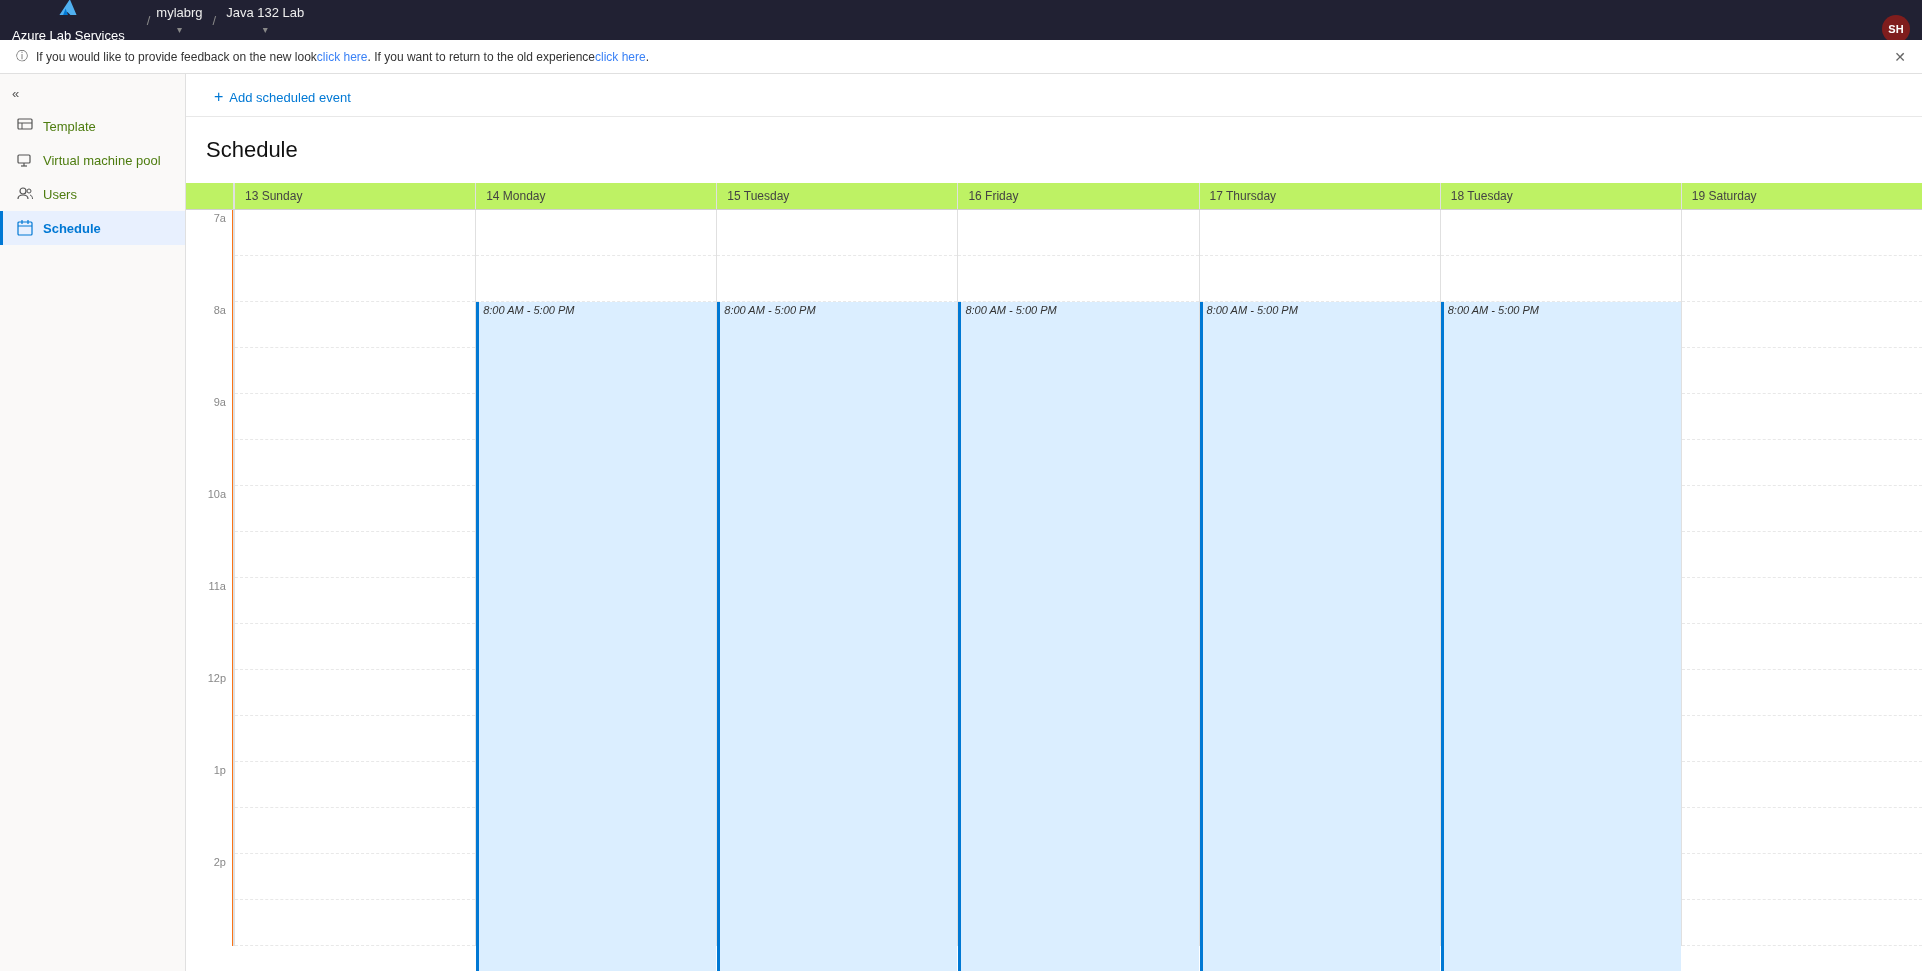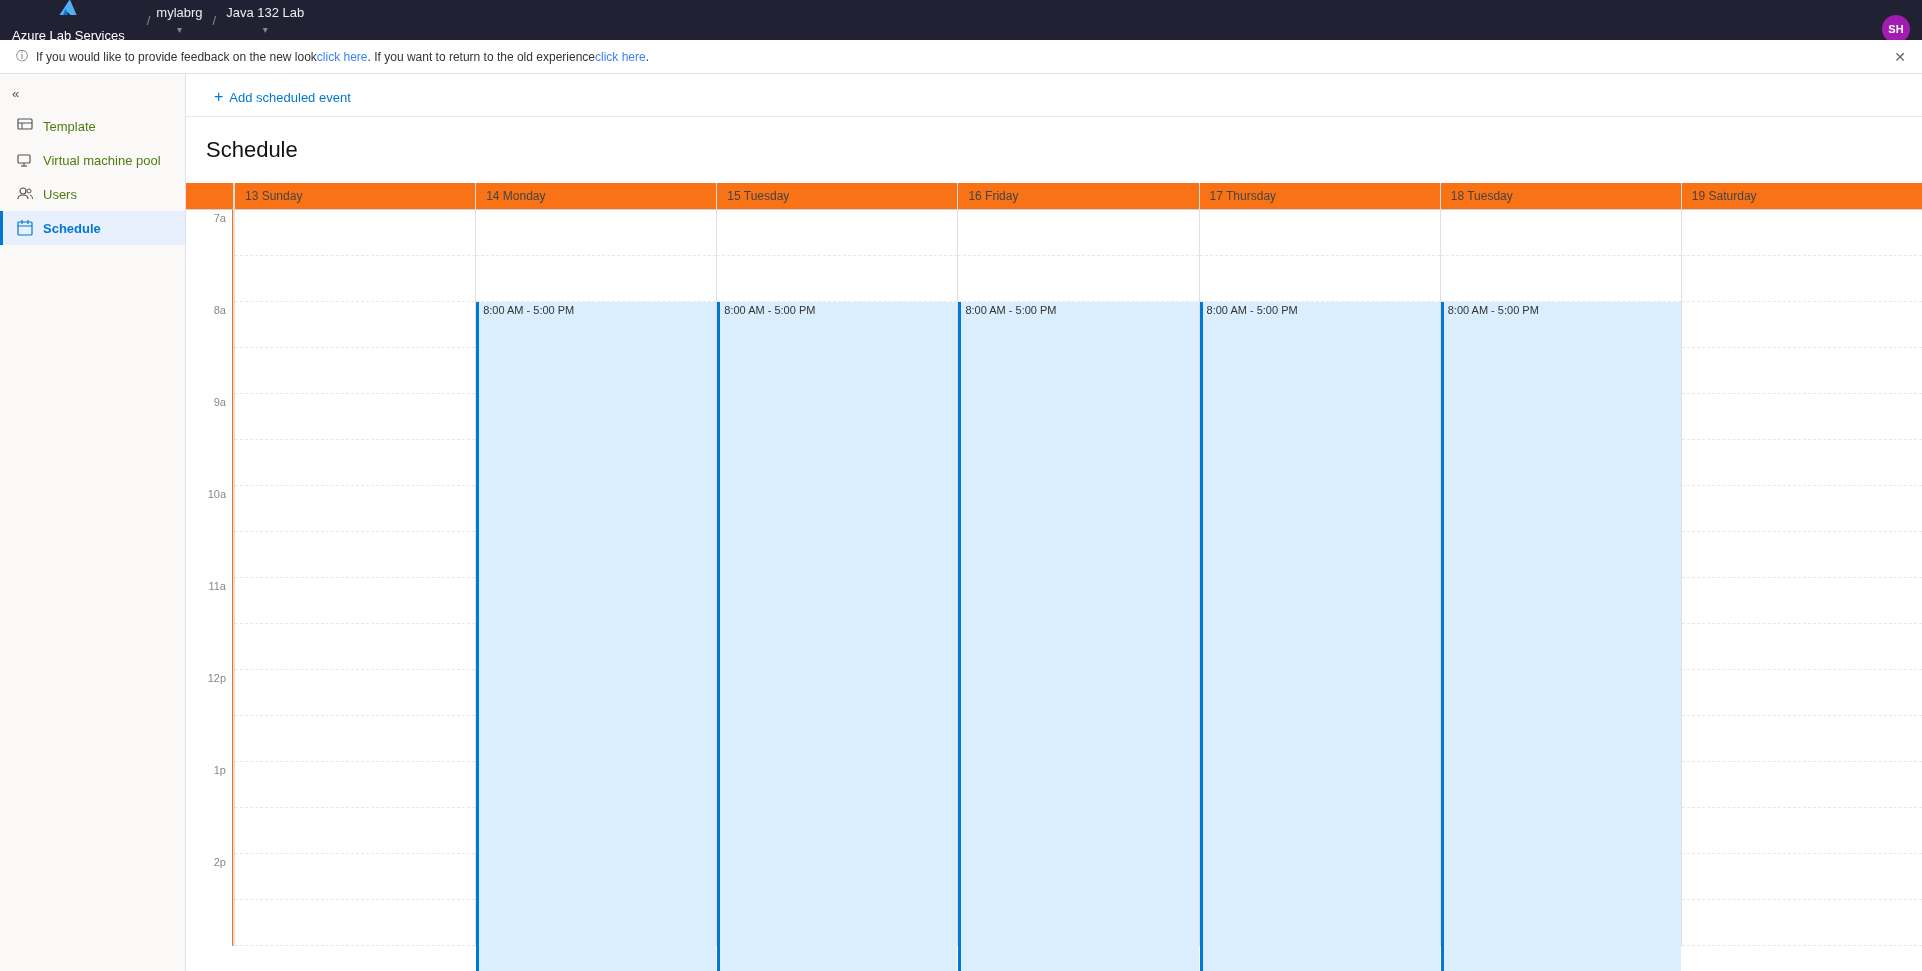--- a/index.html
+++ b/index.html
@@ -24,21 +24,21 @@
     .azure-logo {
       width: 22px; height: 22px;
     }
     .topnav-brand-name { color: #fff; font-size: 13px; font-weight: 400; }
     .topnav-sep { color: #888; margin: 0 6px; }
     .topnav-breadcrumb { display: flex; align-items: center; gap: 4px; color: #ccc; font-size: 13px; }
     .topnav-breadcrumb-item { color: #eee; cursor: pointer; display: flex; align-items: center; gap: 4px; flex-direction: column; }
     .topnav-chevron { color: #888; font-size: 10px; }
     .topnav-right { margin-left: auto; display: flex; align-items: center; }
     .avatar {
-      width: 28px; height: 28px; border-radius: 50%; background: #a21caf; color: #fff;
+      width: 28px; height: 28px; border-radius: 50%; background: #7f1d1d; color: #fff;
       display: flex; align-items: center; justify-content: center; font-size: 11px; font-weight: 600;
       cursor: pointer;
       margin-top: 18px;
     }
 
     
     .feedback-bar {
       height: 34px; background: #fff; border-bottom: 1px solid #e0e0e0;
       display: flex; align-items: center; padding: 0 16px; font-size: 12px; color: #333;
       position: relative;
@@ -108,21 +108,21 @@
     }
 
     
     .calendar-wrapper { flex: 1; overflow: hidden; position: relative; display: flex; flex-direction: column; }
     .calendar-scroll { flex: 1; overflow-y: auto; overflow-x: hidden; }
 
     .calendar-days-header {
       display: grid;
       grid-template-columns: 48px repeat(7, 1fr);
       border-bottom: 1px solid #d0d0d0;
-      background: #f97316;
+      background: #bef264;
       position: sticky; top: 0; z-index: 10;
     }
     .time-gutter-header { border-right: 1px solid #e0e0e0; }
     .day-header {
       padding: 6px 10px; font-size: 12px; color: #444;
       border-left: 1px solid #e0e0e0;
       text-align: left;
     }
 
     .calendar-body {
@@ -149,21 +149,21 @@
     
     .event-block {
       position: absolute;
       background: #dbeeff;
       border-left: 3px solid #0078d4;
       left: 0; right: 0;
       font-size: 11px; color: #333;
       padding: 2px 4px;
       z-index: 2;
     }
-    .event-text { font-size: 11px; color: #333; }
+    .event-text { font-size: 11px; color: #333; font-style: italic; }
 
     
     .calendar-scroll::-webkit-scrollbar { width: 8px; }
     .calendar-scroll::-webkit-scrollbar-track { background: #f1f1f1; }
     .calendar-scroll::-webkit-scrollbar-thumb { background: #b0b0b0; border-radius: 4px; }
   </style>
 </head>
 <body>
 
 <div class="topnav">

